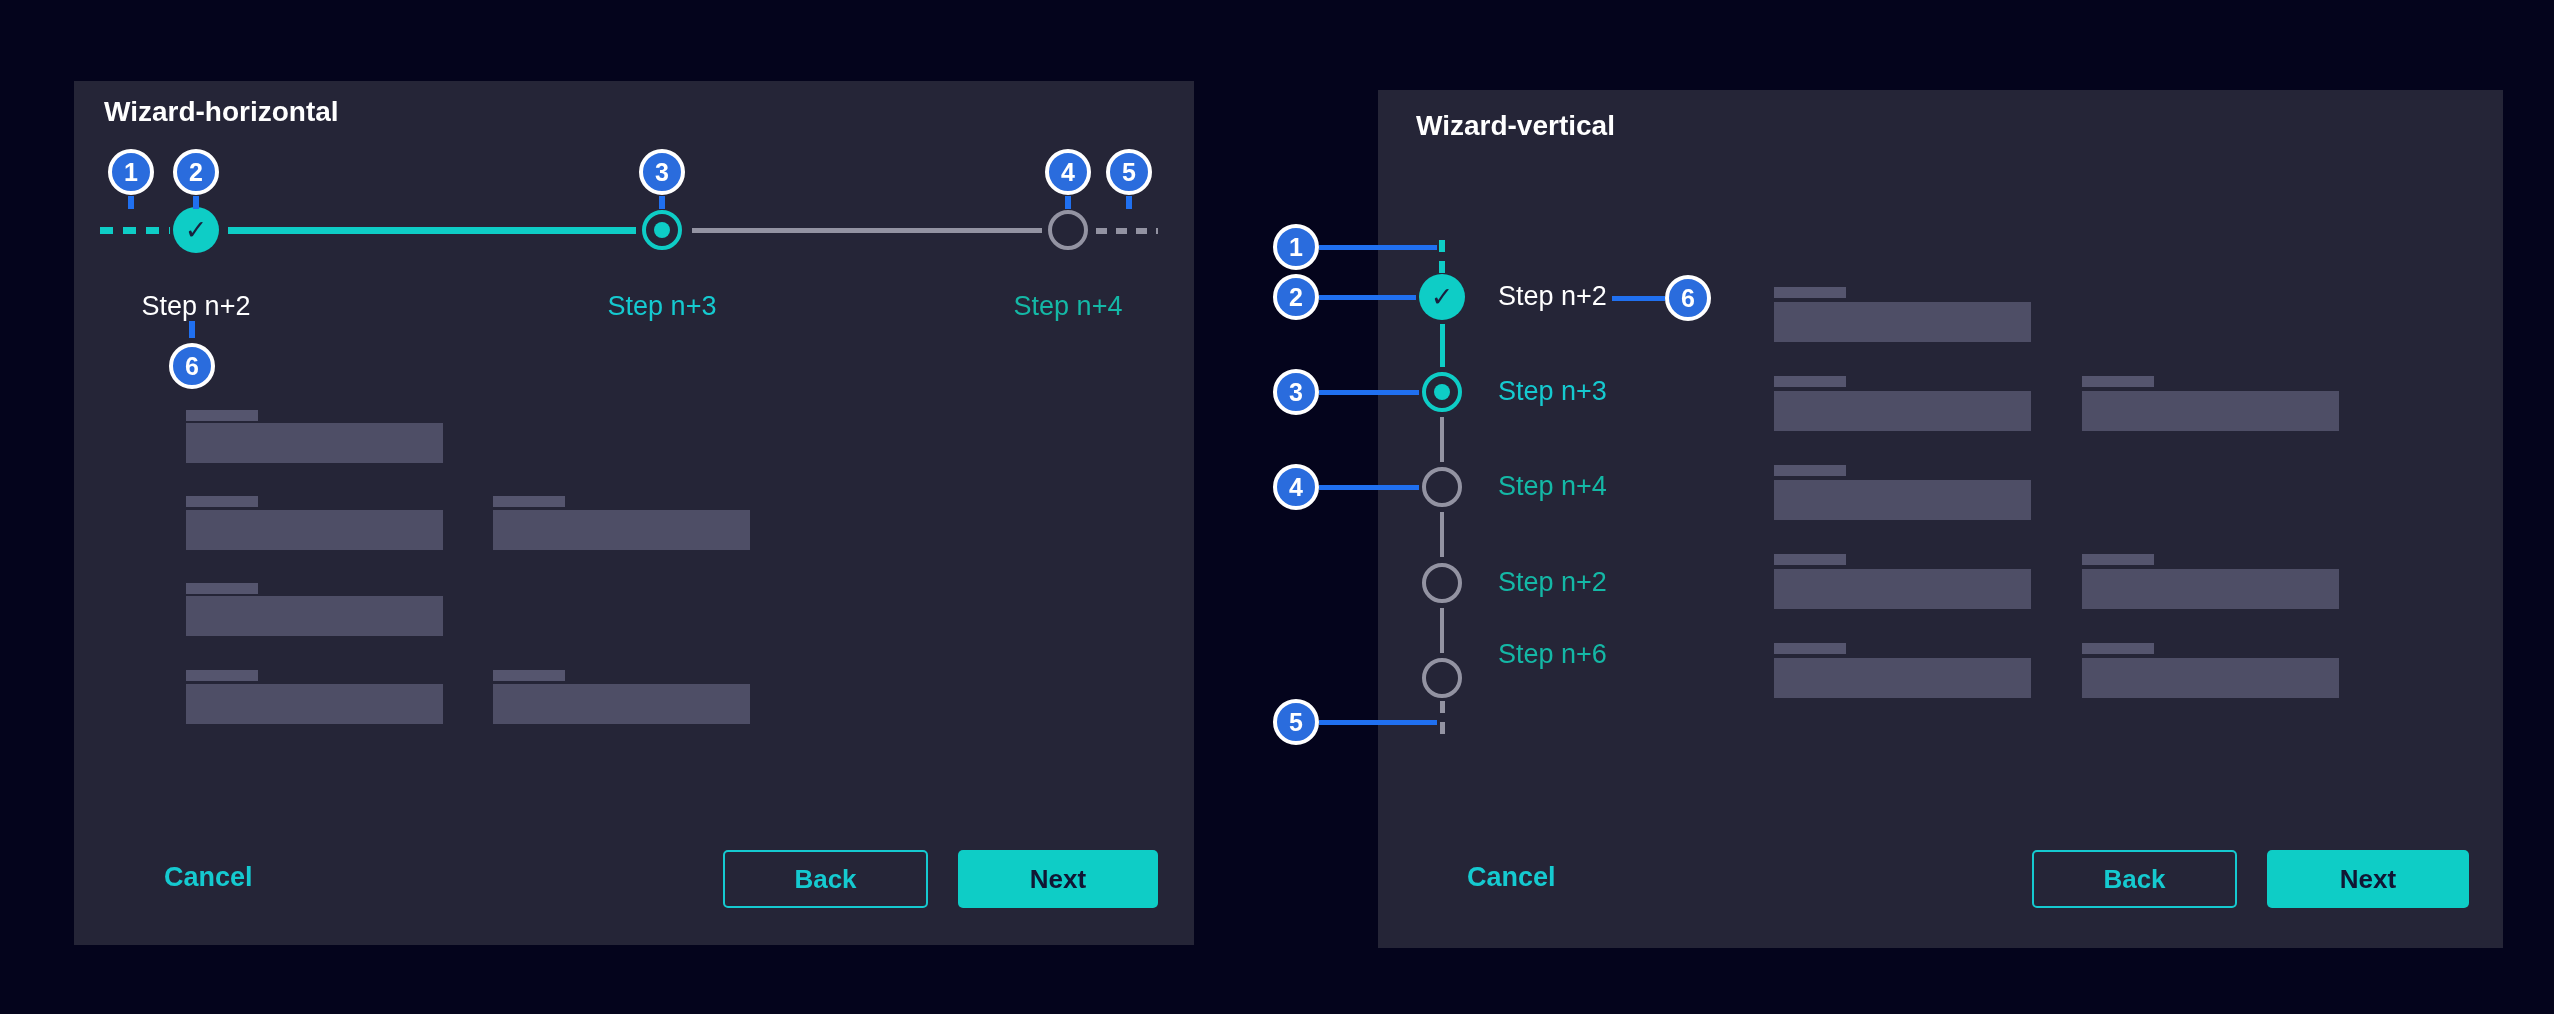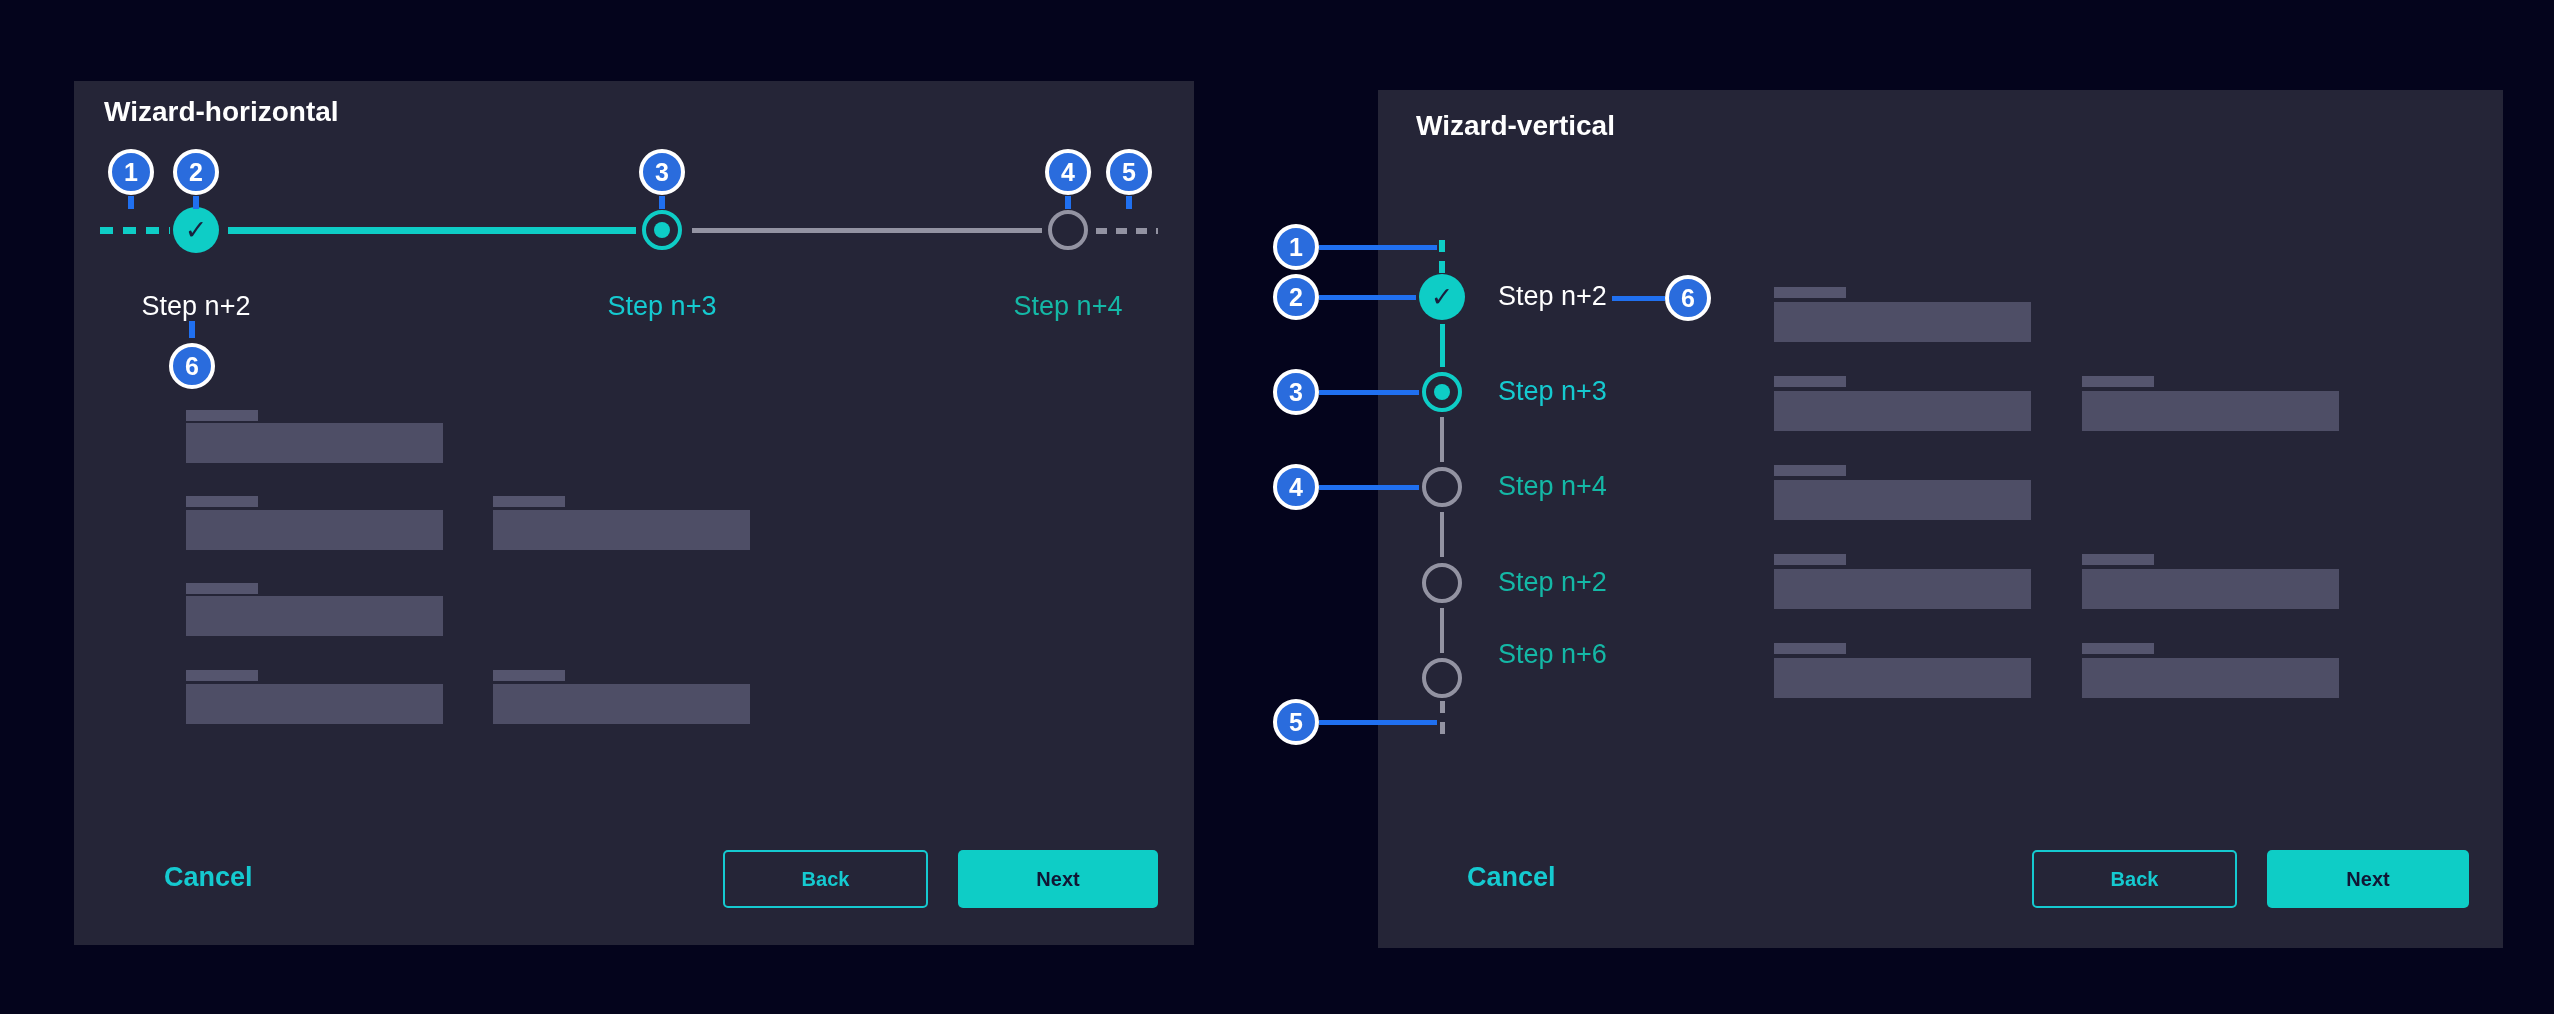--- a/index.html
+++ b/index.html
@@ -28,21 +28,21 @@
   .vdash-teal{position:absolute;width:6px;background:repeating-linear-gradient(180deg,#0ecdc6 0 12px,transparent 12px 21px);}
   .vdash-gray{position:absolute;width:5px;background:repeating-linear-gradient(180deg,#9393a2 0 12px,transparent 12px 21px);}
   .step-label{position:absolute;font-size:27px;white-space:nowrap;}
   .center200{width:200px;text-align:center;}
   .c-white{color:#ffffff;}
   .c-teal{color:#15cad0;}
   .c-gray{color:#14b8a6;}
   .skl{position:absolute;width:72px;height:11px;background:#55556e;}
   .ski{position:absolute;width:257px;height:40px;background:#4e4e66;}
   .link{position:absolute;color:#15cad0;font-size:27px;font-weight:700;cursor:pointer;white-space:nowrap;}
-  .btn{position:absolute;display:flex;align-items:center;justify-content:center;font-size:20px;font-weight:700;
+  .btn{position:absolute;display:flex;align-items:center;justify-content:center;font-size:26px;font-weight:700;
        border-radius:5px;cursor:pointer;box-sizing:border-box;}
   .btn-ghost{border:2px solid #15cad0;color:#15cad0;background:transparent;}
   .btn-primary{background:#0ecdc6;color:#111634;border:none;}
 </style>
 </head>
 <body>
 
 <div id="stage">
 
   <div class="panel" style="left:74px;top:81px;width:1120px;height:864px;"></div>

